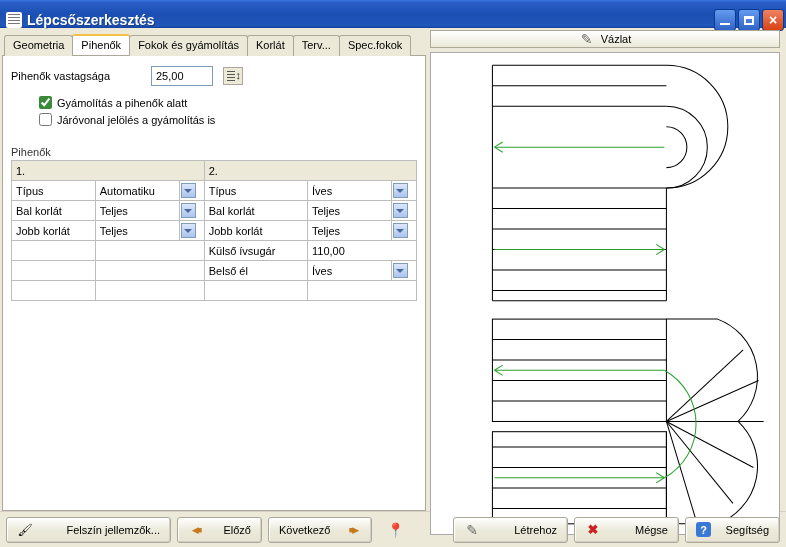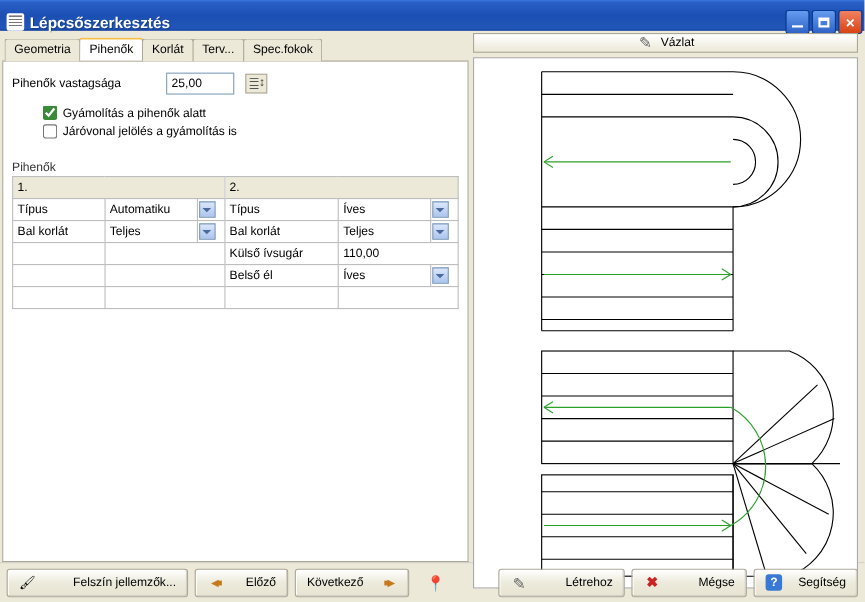--- a/index.html
+++ b/index.html
@@ -87,20 +87,21 @@
       </div>
   </div>
 </div>
 
 <div class="content">
 
   <div class="left">
     <div class="tabstrip">
       <div class="tab">Geometria</div>
       <div class="tab active">Pihenők</div>
+      <div class="tab">Fokok és gyámolítás</div>
       <div class="tab">Korlát</div>
       <div class="tab">Terv...</div>
       <div class="tab">Spec.fokok</div>
     </div>
     <div class="tabpanel">
       <div class="form-row">
         <label>Pihenők vastagsága</label>
         <input class="txt" value="25,00" style="">
         <div class="unit-icon"></div>
       </div>
@@ -148,20 +149,32 @@
               <td style="padding: 1px;">
                 <div class="dd-btn"></div>
               </td>
               <td>Bal korlát</td>
               <td>Teljes</td>
               <td style="padding: 1px;">
                 <div class="dd-btn"></div>
               </td>
             </tr>
             <tr>
+              <td>Jobb korlát</td>
+              <td>Teljes</td>
+              <td style="padding: 1px;">
+                <div class="dd-btn"></div>
+              </td>
+              <td>Jobb korlát</td>
+              <td>Teljes</td>
+              <td style="padding: 1px;">
+                <div class="dd-btn"></div>
+              </td>
+            </tr>
+            <tr>
               <td></td>
               <td colspan="2"></td>
               <td>Külső ívsugár</td>
               <td colspan="2">110,00</td>
             </tr>
             <tr>
               <td></td>
               <td colspan="2"></td>
               <td>Belső él</td>
               <td>Íves</td>

